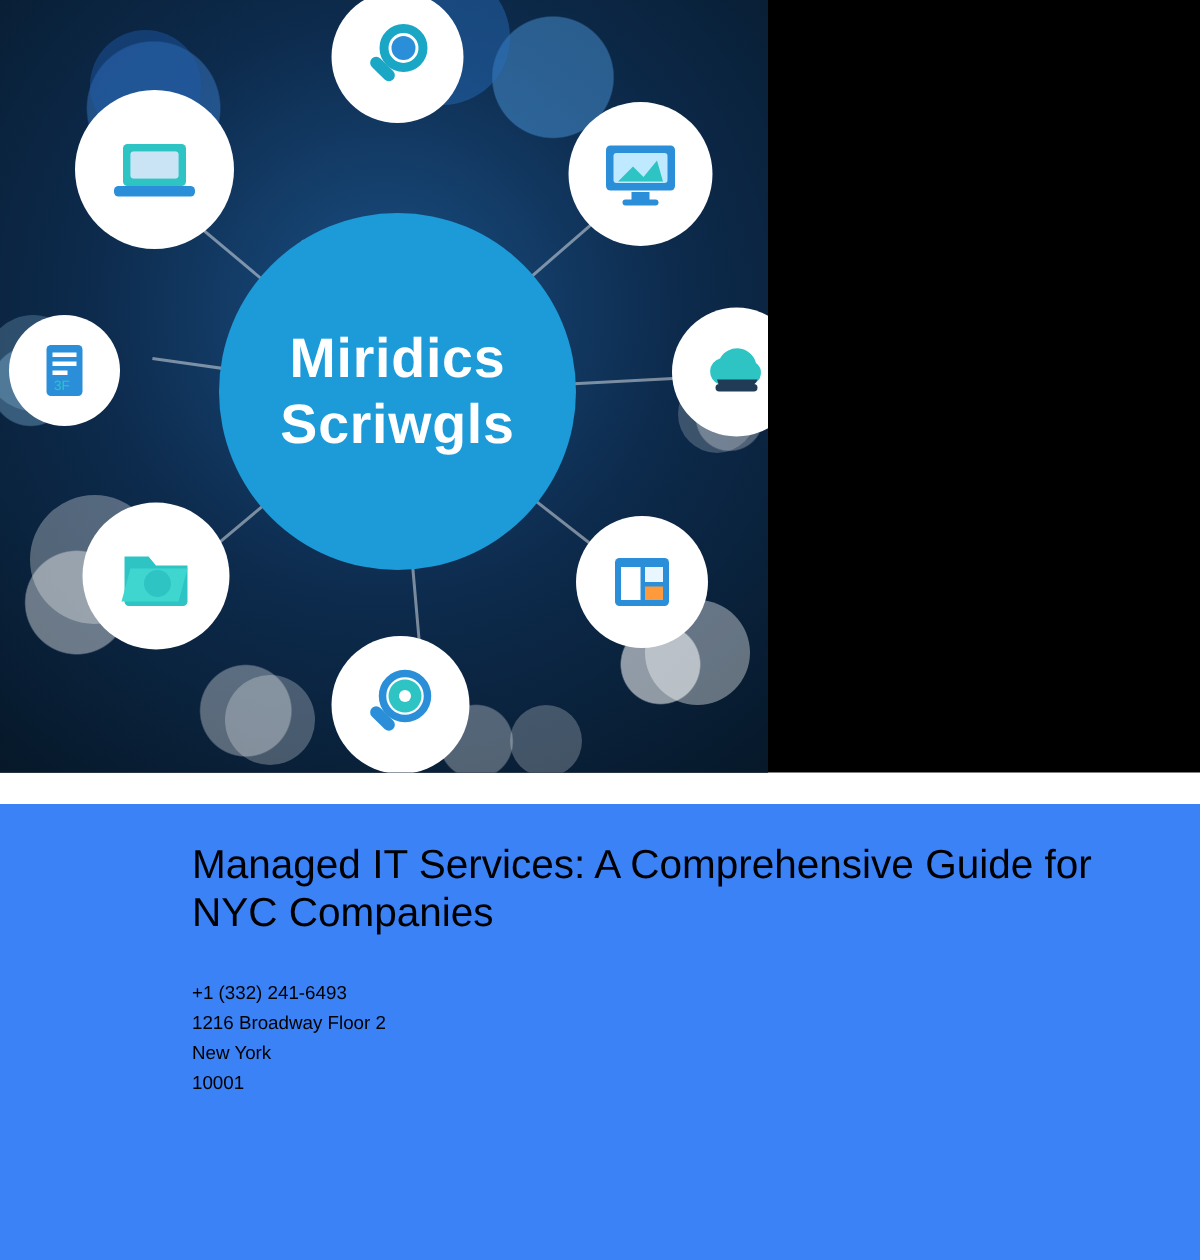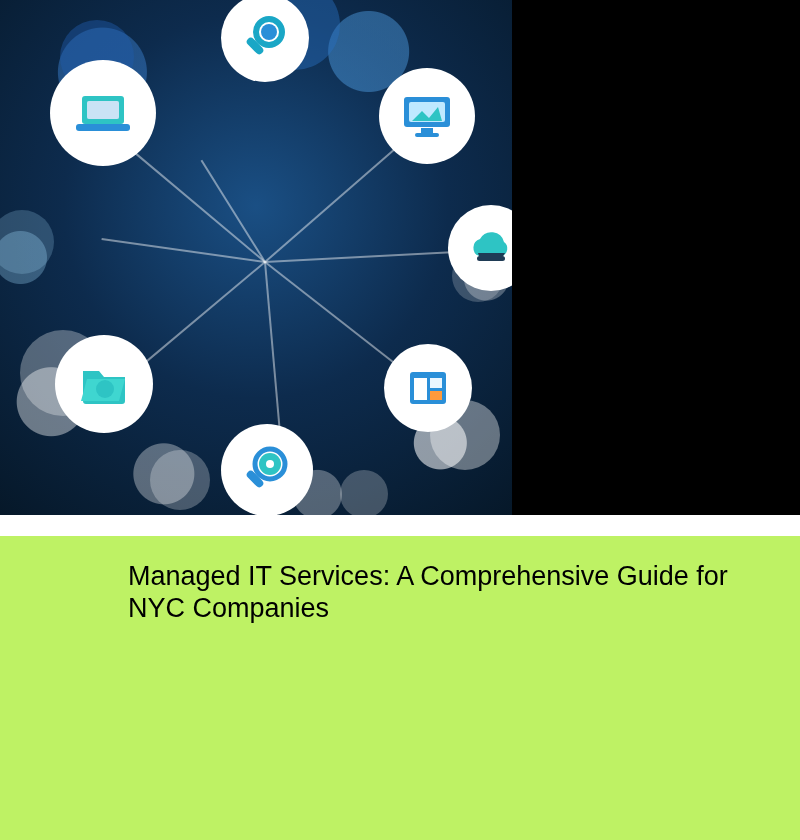--- a/index.html
+++ b/index.html
@@ -93,21 +93,21 @@
     z-index: 3;
   }
 
   
   .info-panel {
     position: absolute;
     left: 0;
     top: 536px;
     width: 800px;
     height: 304px;
-    background: #bef264;
+    background: #3b82f6;
   }
   .info-inner {
     padding: 24px 30px 0 128px;
   }
   .doc-title {
     font-size: 27px;
     line-height: 32px;
     color: #000000;
     font-weight: normal;
     margin: 0;
@@ -148,20 +148,24 @@
 
     <div class="spoke" style="left:265px;top:261px;width:120px;transform:rotate(-122deg);"></div>
     <div class="spoke" style="left:265px;top:261px;width:165px;transform:rotate(-172deg);"></div>
     <div class="spoke" style="left:265px;top:261px;width:190px;transform:rotate(-140deg);"></div>
     <div class="spoke" style="left:265px;top:261px;width:190px;transform:rotate(-41deg);"></div>
     <div class="spoke" style="left:265px;top:261px;width:225px;transform:rotate(-3deg);"></div>
     <div class="spoke" style="left:265px;top:261px;width:190px;transform:rotate(38deg);"></div>
     <div class="spoke" style="left:265px;top:261px;width:190px;transform:rotate(140deg);"></div>
     <div class="spoke" style="left:265px;top:261px;width:195px;transform:rotate(85deg);"></div>
 
+    <div class="hub-circle">
+      <div class="hub-line1">Miridics</div>
+      <div class="hub-line2">Scriwgls</div>
+    </div>
 
     <div class="node" style="left:221px;top:-6px;width:88px;height:88px;">
       <svg width="52" height="52" viewBox="0 0 52 52">
         <circle cx="30" cy="20" r="13" fill="none" stroke="#1aa7c6" stroke-width="6"></circle>
         <circle cx="30" cy="20" r="8" fill="#2a8fd8"></circle>
         <rect x="6" y="30" width="20" height="8" rx="4" fill="#1aa7c6" transform="rotate(45 16 34)"></rect>
       </svg>
     </div>
 
     <div class="node" style="left:50px;top:60px;width:106px;height:106px;">
@@ -176,20 +180,29 @@
     <div class="node" style="left:379px;top:68px;width:96px;height:96px;">
       <svg width="58" height="58" viewBox="0 0 58 58">
         <rect x="6" y="10" width="46" height="30" rx="3" fill="#2a8fd8"></rect>
         <rect x="11" y="15" width="36" height="20" rx="2" fill="#bfe9ff"></rect>
         <path d="M14 34 L24 24 L31 31 L40 20 L44 34 Z" fill="#2ec4c4"></path>
         <rect x="23" y="41" width="12" height="6" fill="#2a8fd8"></rect>
         <rect x="17" y="46" width="24" height="4" rx="2" fill="#2a8fd8"></rect>
       </svg>
     </div>
 
+    <div class="node" style="left:6px;top:210px;width:74px;height:74px;">
+      <svg width="44" height="44" viewBox="0 0 44 44">
+        <rect x="10" y="5" width="24" height="34" rx="3" fill="#2a8fd8"></rect>
+        <rect x="14" y="10" width="16" height="3" fill="#ffffff"></rect>
+        <rect x="14" y="16" width="16" height="3" fill="#ffffff"></rect>
+        <rect x="14" y="22" width="10" height="3" fill="#ffffff"></rect>
+        <text x="15" y="35" font-family="Liberation Sans, sans-serif" font-size="9" fill="#2ec4c4">3F</text>
+      </svg>
+    </div>
 
     <div class="node" style="left:448px;top:205px;width:86px;height:86px;">
       <svg width="52" height="52" viewBox="0 0 52 52">
         <path d="M14 34 a9 9 0 0 1 1 -17 a13 13 0 0 1 24 3 a8 8 0 0 1 -2 14 Z" fill="#2ec4c4"></path>
         <path d="M14 34 h24 a8 8 0 0 0 2 -3 h-27 Z" fill="#1f3b55"></path>
         <rect x="12" y="34" width="28" height="5" rx="2.5" fill="#1f3b55"></rect>
       </svg>
     </div>
 
     <div class="node" style="left:55px;top:335px;width:98px;height:98px;">
@@ -217,14 +230,20 @@
         <rect x="6" y="33" width="20" height="8" rx="4" fill="#2a8fd8" transform="rotate(45 16 37)"></rect>
       </svg>
     </div>
 
   </div>
 </div>
 
 <div class="info-panel">
   <div class="info-inner">
     <h1 class="doc-title">Managed IT Services: A Comprehensive Guide for NYC Companies</h1>
+    <div class="contact-block">
+      <div>+1 (332) 241-6493</div>
+      <div>1216 Broadway Floor 2</div>
+      <div>New York</div>
+      <div>10001</div>
+    </div>
   </div>
 </div>
 
 </body></html>

